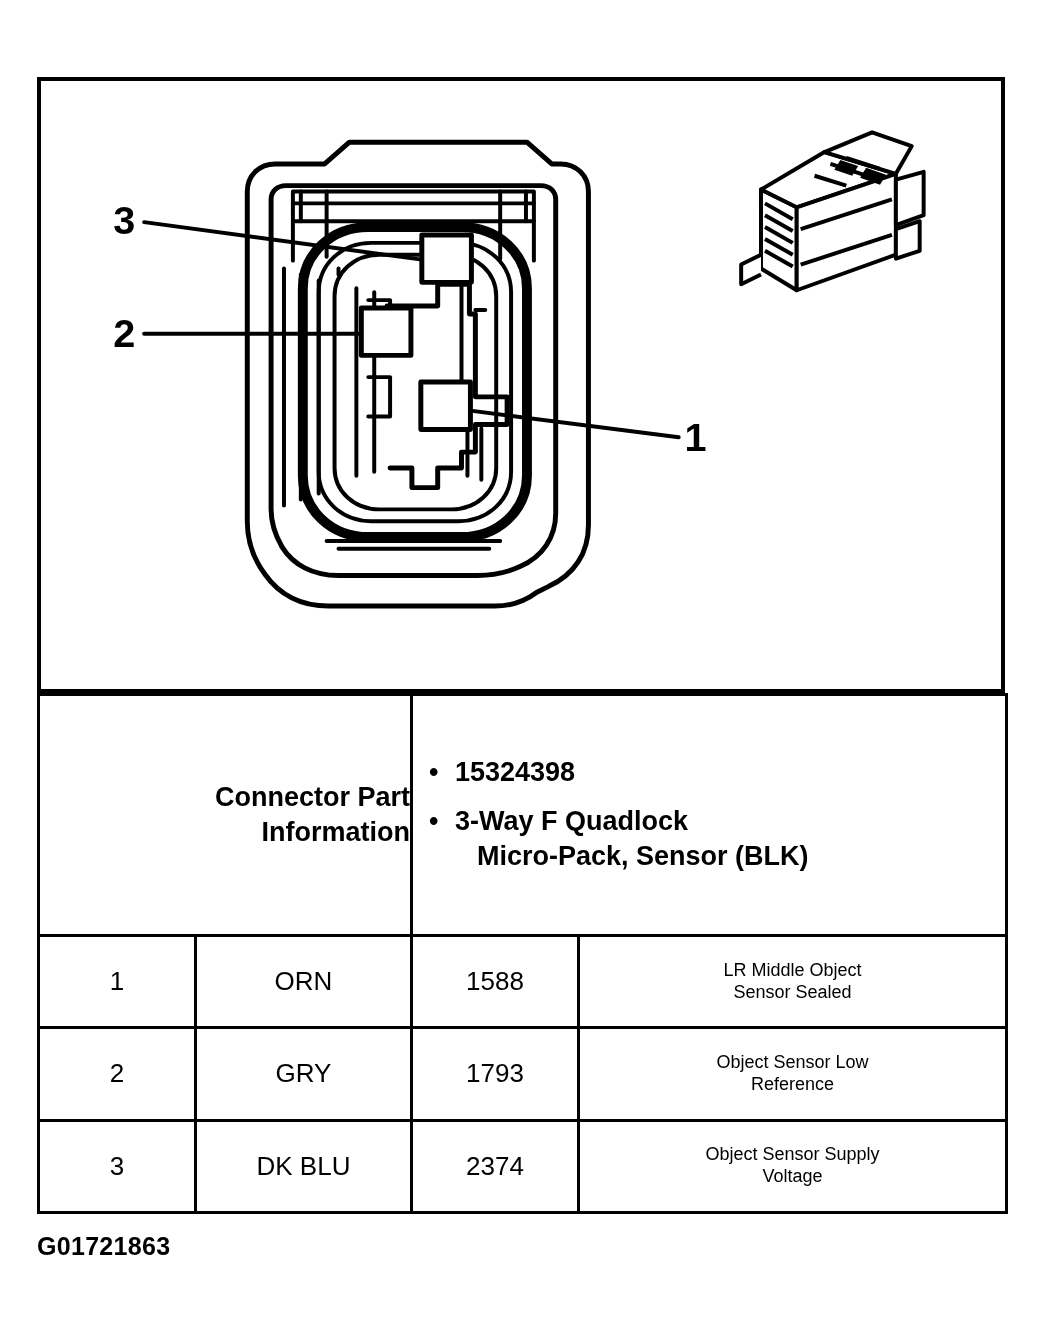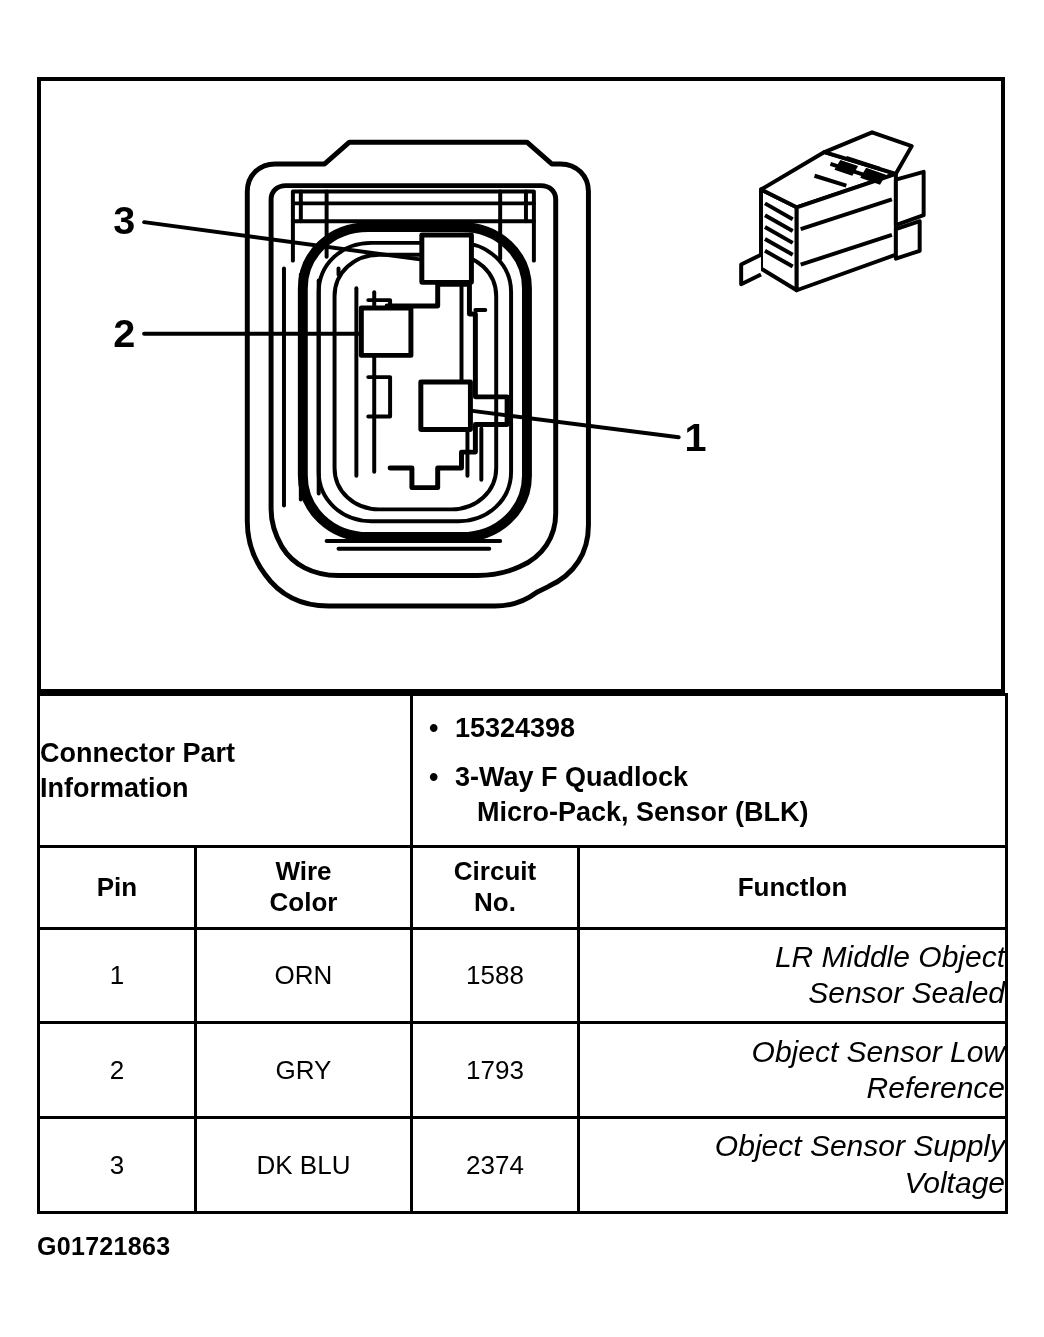--- a/index.html
+++ b/index.html
@@ -64,21 +64,21 @@
   }
 
   
   .col-pin     { width: 157px; }
   .col-color   { width: 216px; }
   .col-circuit { width: 167px; }
   .col-func    { width: 428px; }
 
   
   .cpi-cell {
-    text-align: left;
+    text-align: right;
     font-weight: bold;
     font-size: 27px;
     line-height: 1.28;
     padding: 4px 6px;
   }
   .part-cell {
     padding: 10px 0 10px 18px;
   }
   .part-list {
     list-style: none;
@@ -117,25 +117,24 @@
   .hdr-cell .l1 { display: block; }
   .hdr-cell .l2 { display: block; }
 
   
   .data-cell {
     text-align: center;
     font-size: 26px;
     padding: 6px 4px;
   }
   .func-cell {
-    text-align: right;
-    font-size: 30px;
+    text-align: center;
+    font-size: 18px;
     line-height: 1.22;
     padding: 6px 6px 6px 14px;
-    font-style: italic;
   }
 
   
   .caption {
     position: absolute;
     left: 37px;
     top: 1232px;
     font-size: 25px;
     letter-spacing: 0.3px;
     white-space: nowrap;
@@ -362,38 +361,20 @@
             </li>
             <li>
               <span class="bullet">•</span>
               <span>3-Way F Quadlock</span>
               <span class="part-line2">Micro-Pack, Sensor (BLK)</span>
             </li>
           </ul>
         </td>
       </tr>
 
-      <tr>
-        <td class="hdr-cell">
-          <span class="l1"></span>
-          <span class="l2">Pin</span>
-        </td>
-        <td class="hdr-cell">
-          <span class="l1">Wire</span>
-          <span class="l2">Color</span>
-        </td>
-        <td class="hdr-cell">
-          <span class="l1">Circuit</span>
-          <span class="l2">No.</span>
-        </td>
-        <td class="hdr-cell">
-          <span class="l1"></span>
-          <span class="l2">Functlon</span>
-        </td>
-      </tr>
 
       <tr>
         <td class="data-cell">1</td>
         <td class="data-cell">ORN</td>
         <td class="data-cell">1588</td>
         <td class="func-cell">
           <span>LR Middle Object</span><br>
           <span>Sensor Sealed</span>
         </td>
       </tr>

